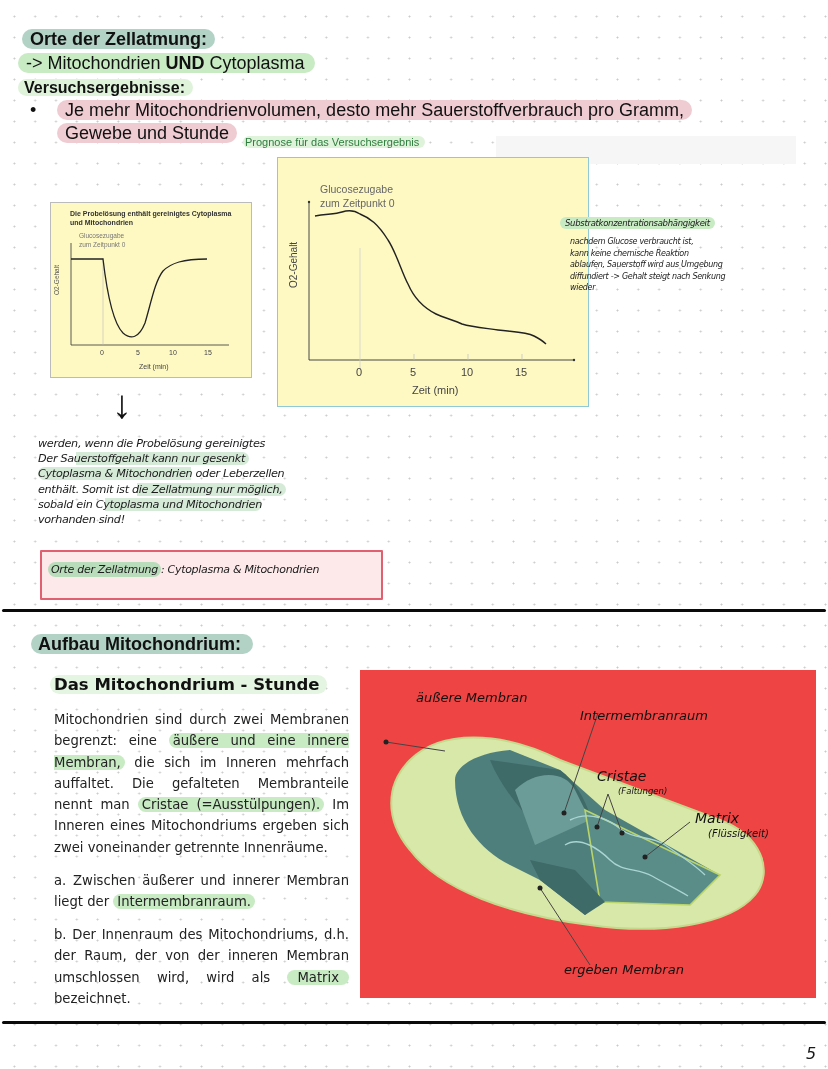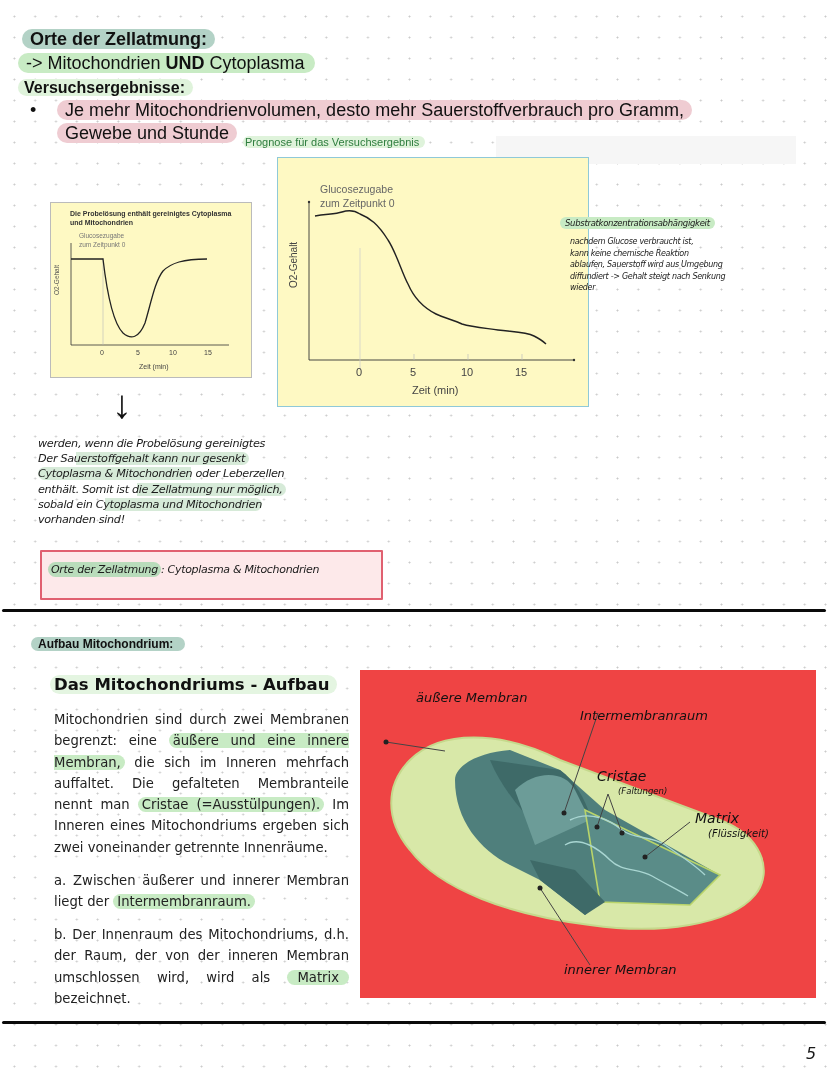--- a/index.html
+++ b/index.html
@@ -112,26 +112,26 @@
 
 <div class="abs" style="left:40px;top:550px;width:339px;height:46px;border:2px solid #e06070;background:#fde9ea;border-radius:1px;text-align:center;">
   <div class="abs hw" style="left:6px;top:11px;font-size:11px;white-space:nowrap;">
     <span style="background:#b9dcbb;border-radius:8px;padding:1px 3px;">Orte der Zellatmung</span><span>:</span>
     <span>Cytoplasma &amp; Mitochondrien</span>
   </div>
 </div>
 
 <div class="divider" style="top:609px;"></div>
 
-<div class="abs" style="left:31px;top:632px;font-size:12px;font-weight:bold;line-height:24px;">
+<div class="abs" style="left:31px;top:632px;font-size:18px;font-weight:bold;line-height:24px;">
   <span class="hl hl-teal" style="padding:0 12px 0 7px;">Aufbau Mitochondrium:</span>
 </div>
 
 <div class="abs" style="left:50px;top:673px;font-size:16.5px;font-weight:bold;font-family:'DejaVu Sans',sans-serif;line-height:24px;">
-  <span style="background:#e4f5e1;border-radius:10px;padding:0 8px 0 4px;">Das Mitochondriums - Aufbau</span>
+  <span style="background:#e4f5e1;border-radius:10px;padding:0 8px 0 4px;">Das Mitochondrium - Stunde</span>
 </div>
 
 <div class="abs book" style="left:54px;top:709px;width:295px;">
   <span>Mitochondrien sind durch zwei Membranen begrenzt: eine </span><span class="bhl">äußere und eine innere Membran,</span><span> die sich im Inneren mehrfach auffaltet. Die gefalteten Membranteile nennt man </span><span class="bhl">Cristae (=Ausstülpungen).</span><span> Im Inneren eines Mitochondriums ergeben sich zwei voneinander getrennte Innenräume.</span>
 </div>
 <div class="abs book" style="left:54px;top:870px;width:295px;">
   <span>a. Zwischen äußerer und innerer Membran liegt der </span><span class="bhl">Intermembranraum.</span>
 </div>
 <div class="abs book" style="left:54px;top:924px;width:295px;">
   <span>b. Der Innenraum des Mitochondriums, d.h. der Raum, der von der inneren Membran umschlossen wird, wird als </span><span class="bhl" style="padding:0 10px;">Matrix</span><span> bezeichnet.</span>
@@ -162,18 +162,18 @@
     <circle cx="285" cy="187" r="2.5" fill="#222"></circle>
     <line x1="180" y1="218" x2="230" y2="295" stroke="#444" stroke-width="1"></line>
     <circle cx="180" cy="218" r="2.5" fill="#222"></circle>
   </svg>
   <div class="abs lbl" style="left:56px;top:20px;font-size:13px;">äußere Membran</div>
   <div class="abs lbl" style="left:220px;top:38px;font-size:13px;">Intermembranraum</div>
   <div class="abs lbl" style="left:237px;top:98px;font-size:14px;">Cristae</div>
   <div class="abs lbl" style="left:258px;top:116px;font-size:8.5px;">(Faltungen)</div>
   <div class="abs lbl" style="left:335px;top:140px;font-size:14px;">Matrix</div>
   <div class="abs lbl" style="left:348px;top:158px;font-size:10px;">(Flüssigkeit)</div>
-  <div class="abs lbl" style="left:204px;top:292px;font-size:13px;">innerer Membran</div>
+  <div class="abs lbl" style="left:204px;top:292px;font-size:13px;">ergeben Membran</div>
 </div>
 
 <div class="divider" style="top:1021px;"></div>
 
 <div class="abs hw" style="left:806px;top:1044px;font-size:16px;">5</div>
 
 </body></html>

